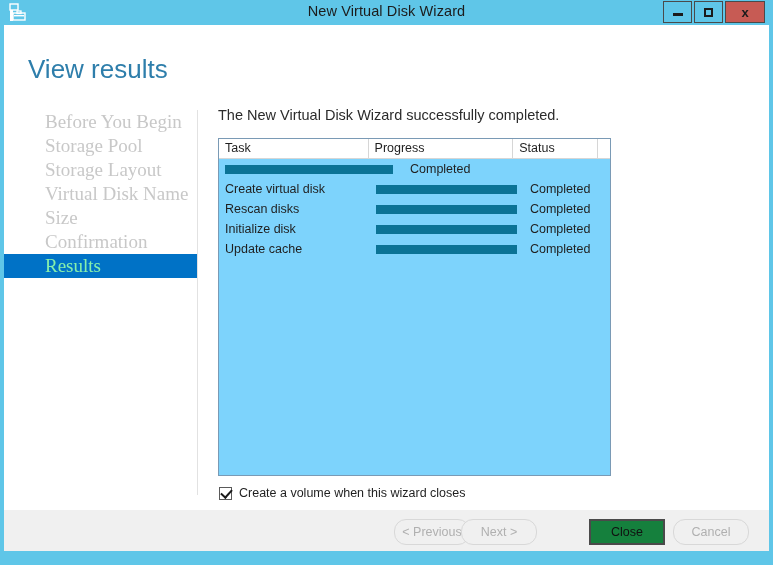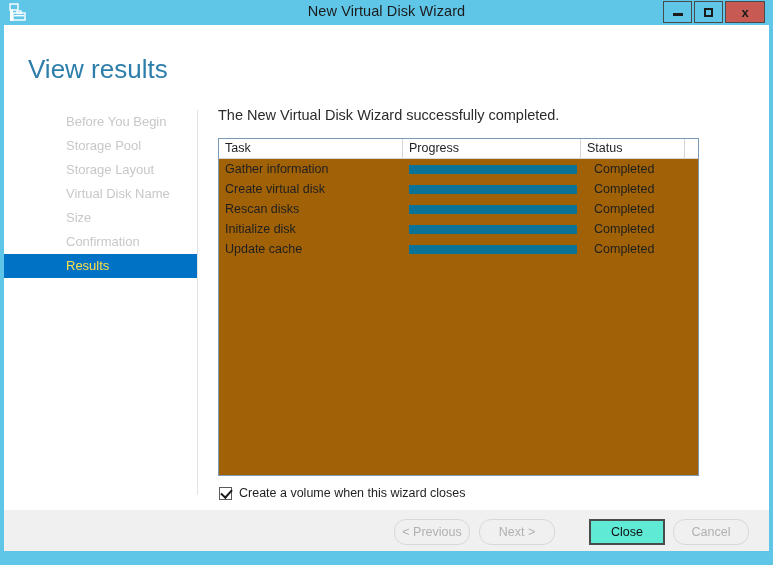--- a/index.html
+++ b/index.html
@@ -113,30 +113,31 @@
   
   .sidebar {
     position: absolute;
     left: 0px;
     top: 85px;
     width: 193px;
   }
   .nav-item {
     height: 24px;
     line-height: 24px;
-    padding-left: 62px;
-    font-size: 13px;
+    padding-left: 41px;
+    font-size: 19px;
     color: #c8c8c8;
     white-space: nowrap;
     box-sizing: border-box;
     cursor: default;
+    font-family: Liberation Serif, serif;
   }
   .nav-item.selected {
     background: #0072c6;
-    color: #fde047;
+    color: #86efac;
   }
   .sidebar-divider {
     position: absolute;
     left: 193px;
     top: 85px;
     width: 1px;
     height: 385px;
     background: #e2e2e2;
   }
 
@@ -154,24 +155,24 @@
     font-size: 14.5px;
     color: #2b2b2b;
     white-space: nowrap;
   }
 
   
   .table-wrap {
     position: absolute;
     left: 0px;
     top: 113px;
-    width: 481px;
+    width: 393px;
     height: 338px;
     border: 1px solid #7a9ab5;
-    background: #a16207;
+    background: #7dd3fc;
     box-sizing: border-box;
   }
   .table-head {
     display: flex;
     height: 20px;
     background: #ffffff;
     border-bottom: 1px solid #d6d6d6;
     box-sizing: border-box;
   }
   .th {
@@ -278,26 +279,26 @@
     padding: 0;
   }
   .btn.disabled {
     color: #b0b0b0;
     border-color: #d8d8d8;
     background: #f0f0f0;
     border-radius: 12px;
   }
   .btn.default {
     border: 2px solid #4a4a4a;
-    background: #5eead4;
+    background: #15803d;
     color: #111111;
     font-weight: normal;
   }
   .btn-previous { left: 390px; width: 76px; }
-  .btn-next     { left: 475px; width: 76px; }
+  .btn-next     { left: 457px; width: 76px; }
   .btn-close    { left: 585px; width: 76px; }
   .btn-cancel   { left: 669px; width: 76px; }
 
   .footer-bg {
     position: absolute;
     left: 0;
     top: 485px;
     width: 765px;
     height: 41px;
     background: #f0f0f0;
@@ -350,21 +351,20 @@
 
       <div class="table-wrap">
         <div class="table-head">
           <div class="th th-task">Task</div>
           <div class="th th-progress">Progress</div>
           <div class="th th-status">Status</div>
           <div class="th th-end"></div>
         </div>
         <div class="table-body" id="table-body">
             <div class="trow">
-              <div class="td td-task">Gather information</div>
               <div class="td td-progress">
                 <div class="pbar">
                   <div class="pbar-fill" style="width: 100%; background: rgb(10, 115, 150);"></div>
                 </div>
               </div>
               <div class="td td-status">Completed</div>
             </div>
             <div class="trow">
               <div class="td td-task">Create virtual disk</div>
               <div class="td td-progress">

